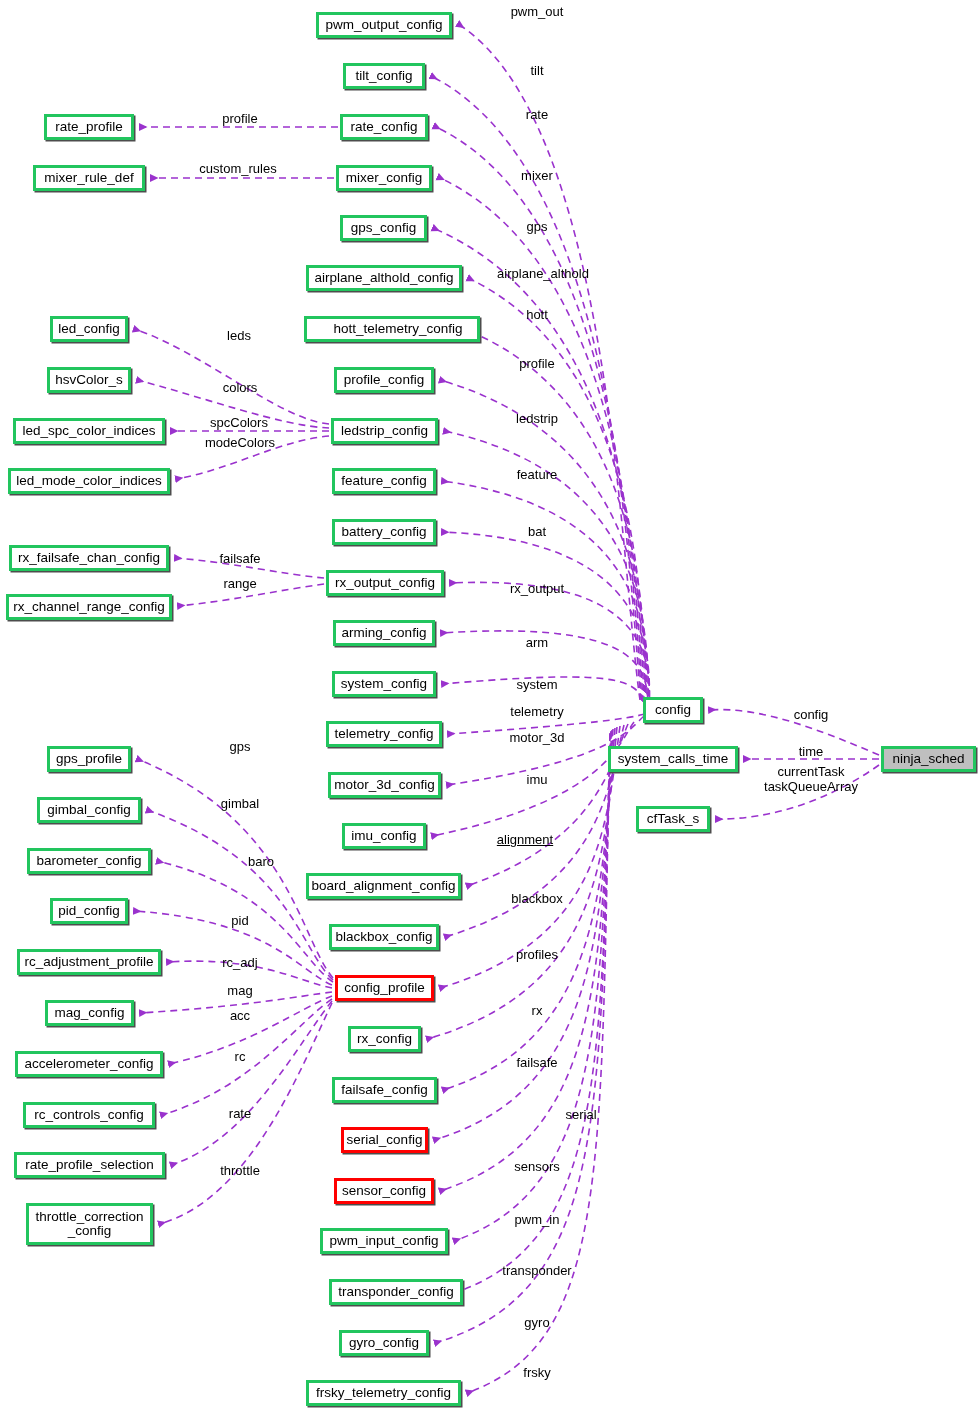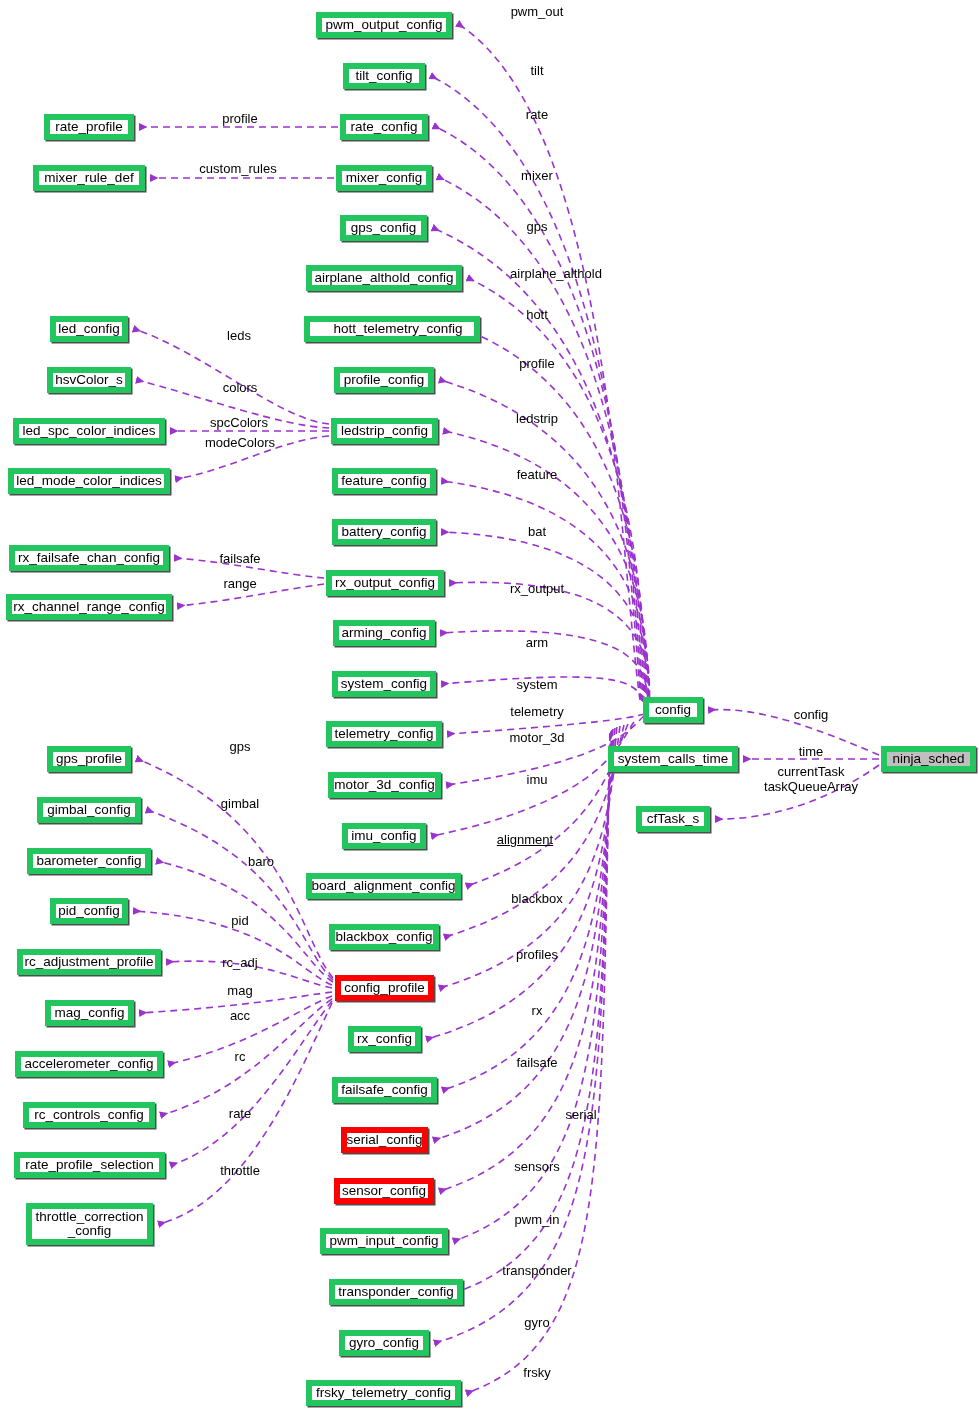--- a/index.html
+++ b/index.html
@@ -3,21 +3,21 @@
 <meta charset="utf-8">
 <title>ninja_sched collaboration diagram</title>
 <style>
   html,body{margin:0;padding:0;background:#ffffff;}
   body{font-family:"Liberation Sans","DejaVu Sans",sans-serif;}
   #diagram{position:relative;width:979px;height:1419px;background:#ffffff;overflow:hidden;}
   #edges{position:absolute;left:0;top:0;width:979px;height:1419px;}
   .node{
     position:absolute;
     box-sizing:border-box;
-    border:6px solid #22c55e;
+    border:3px solid #22c55e;
     background:#ffffff;
     color:#000000;
     font-size:13.5px;
     line-height:14px;
     display:flex;
     align-items:center;
     justify-content:center;
     text-align:center;
     white-space:pre-line;
     box-shadow:1.5px 1.5px 0 0 #4d4d4d;
@@ -153,21 +153,21 @@
       <div class="node" style="left: 306px; top: 1380px; width: 155px; height: 26px;">frsky_telemetry_config</div>
     </div>
   <div id="labels-layer">
       <div class="elabel" style="left: 537px; top: 4px;">pwm_out</div>
       <div class="elabel" style="left: 537px; top: 63px;">tilt</div>
       <div class="elabel" style="left: 240px; top: 111px;">profile</div>
       <div class="elabel" style="left: 537px; top: 107px;">rate</div>
       <div class="elabel" style="left: 238px; top: 161px;">custom_rules</div>
       <div class="elabel" style="left: 537px; top: 168px;">mixer</div>
       <div class="elabel" style="left: 537px; top: 219px;">gps</div>
-      <div class="elabel" style="left: 556px; top: 266px;">airplane_althold</div>
+      <div class="elabel" style="left: 543px; top: 266px;">airplane_althold</div>
       <div class="elabel" style="left: 537px; top: 307px;">hott</div>
       <div class="elabel" style="left: 239px; top: 328px;">leds</div>
       <div class="elabel" style="left: 537px; top: 356px;">profile</div>
       <div class="elabel" style="left: 240px; top: 380px;">colors</div>
       <div class="elabel" style="left: 537px; top: 411px;">ledstrip</div>
       <div class="elabel" style="left: 239px; top: 415px;">spcColors</div>
       <div class="elabel" style="left: 240px; top: 435px;">modeColors</div>
       <div class="elabel" style="left: 537px; top: 467px;">feature</div>
       <div class="elabel" style="left: 537px; top: 524px;">bat</div>
       <div class="elabel" style="left: 240px; top: 551px;">failsafe</div>

